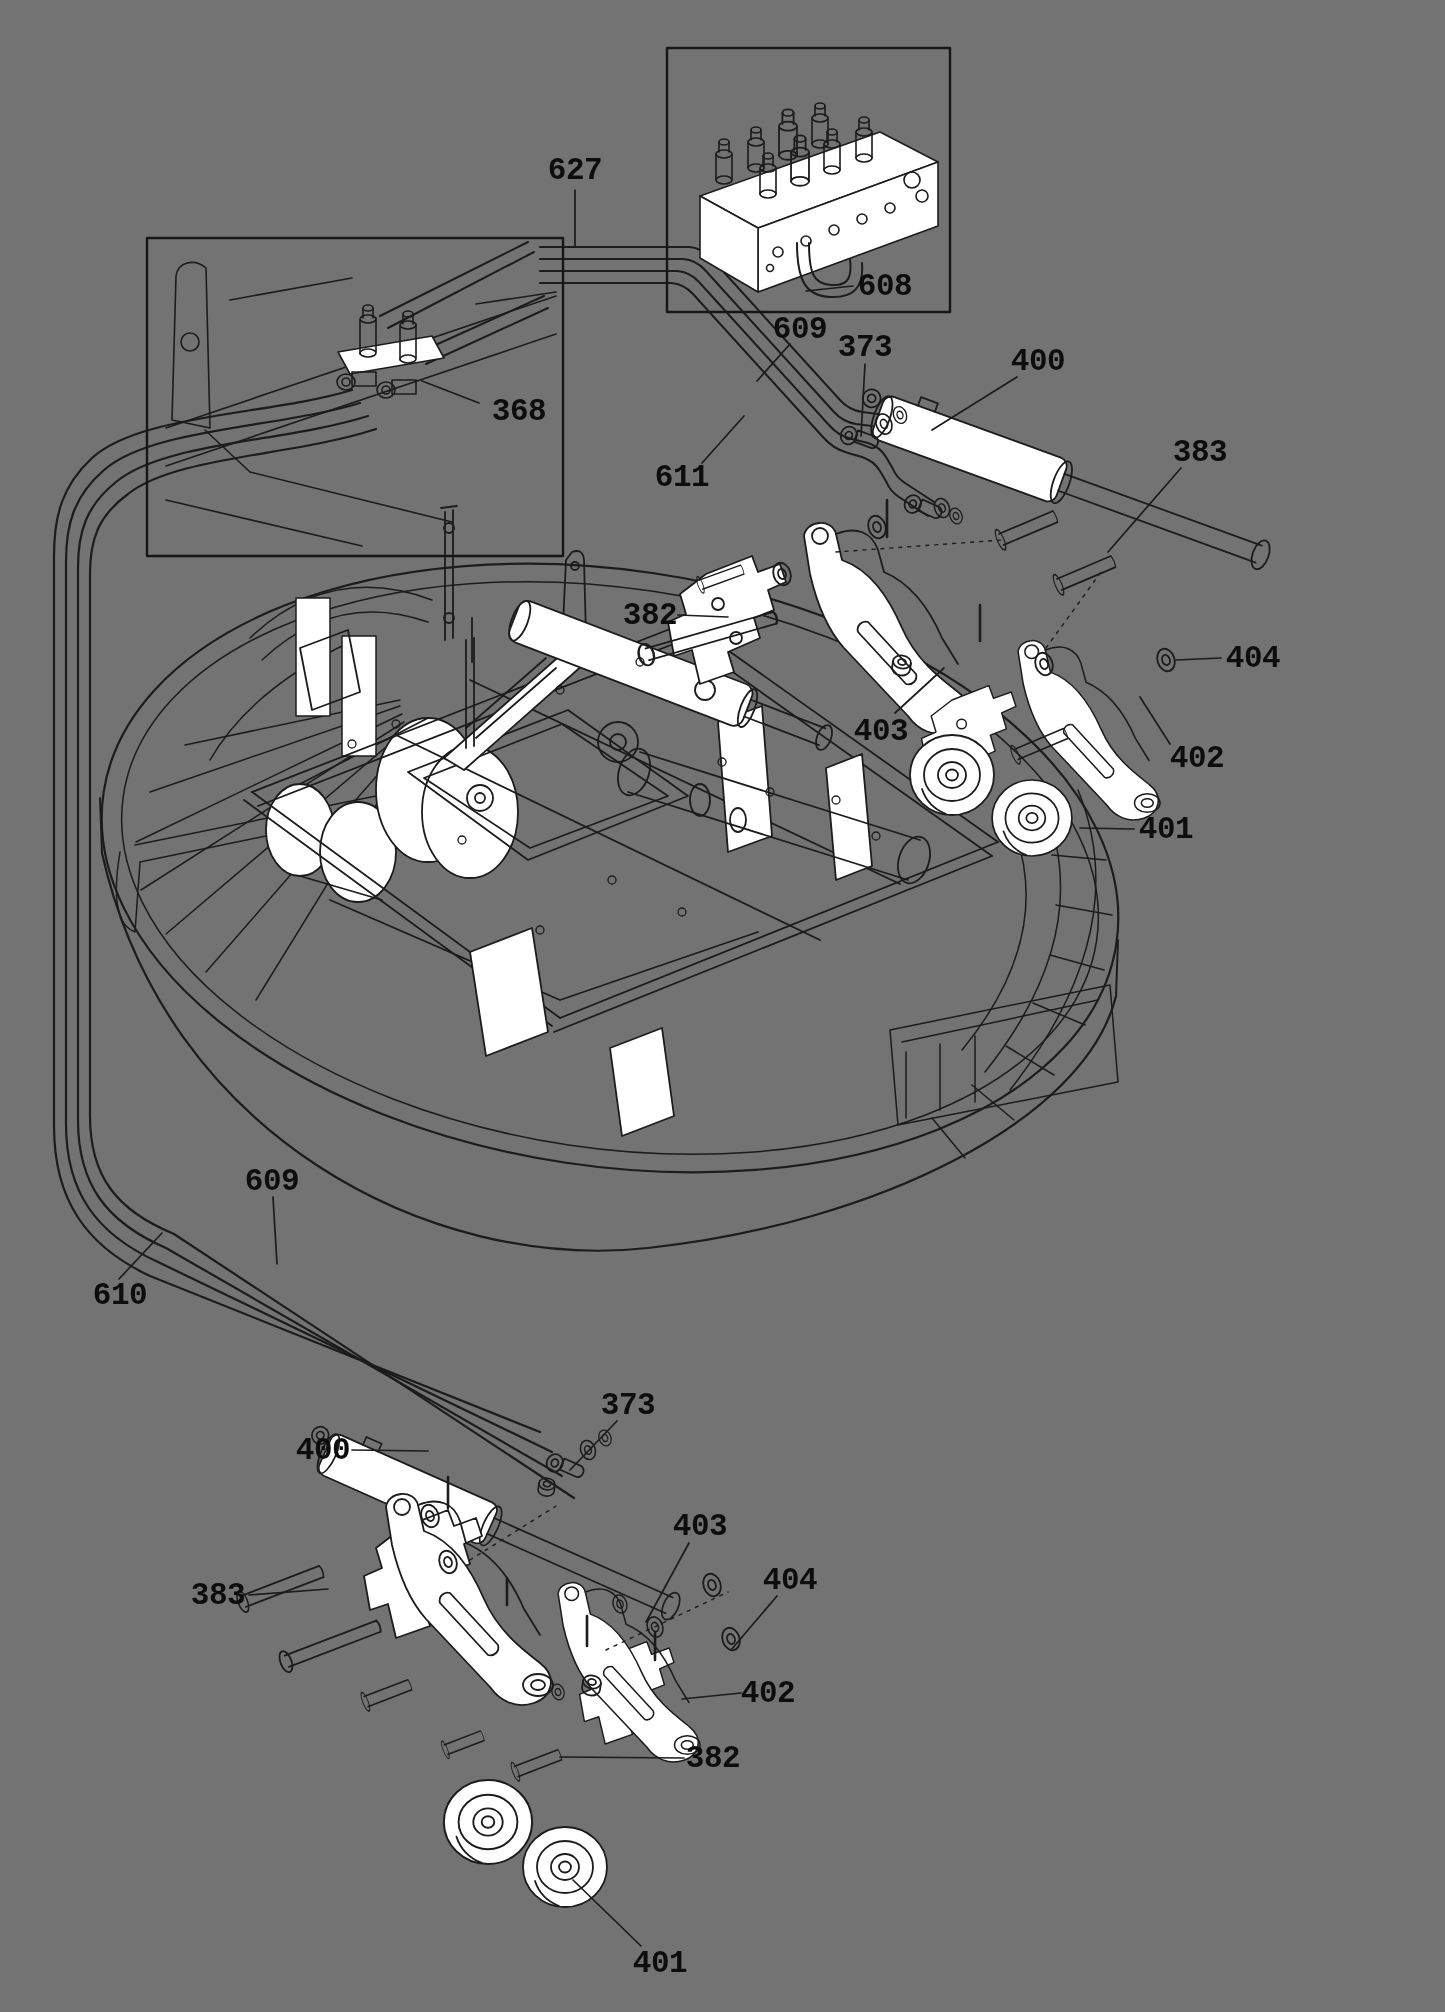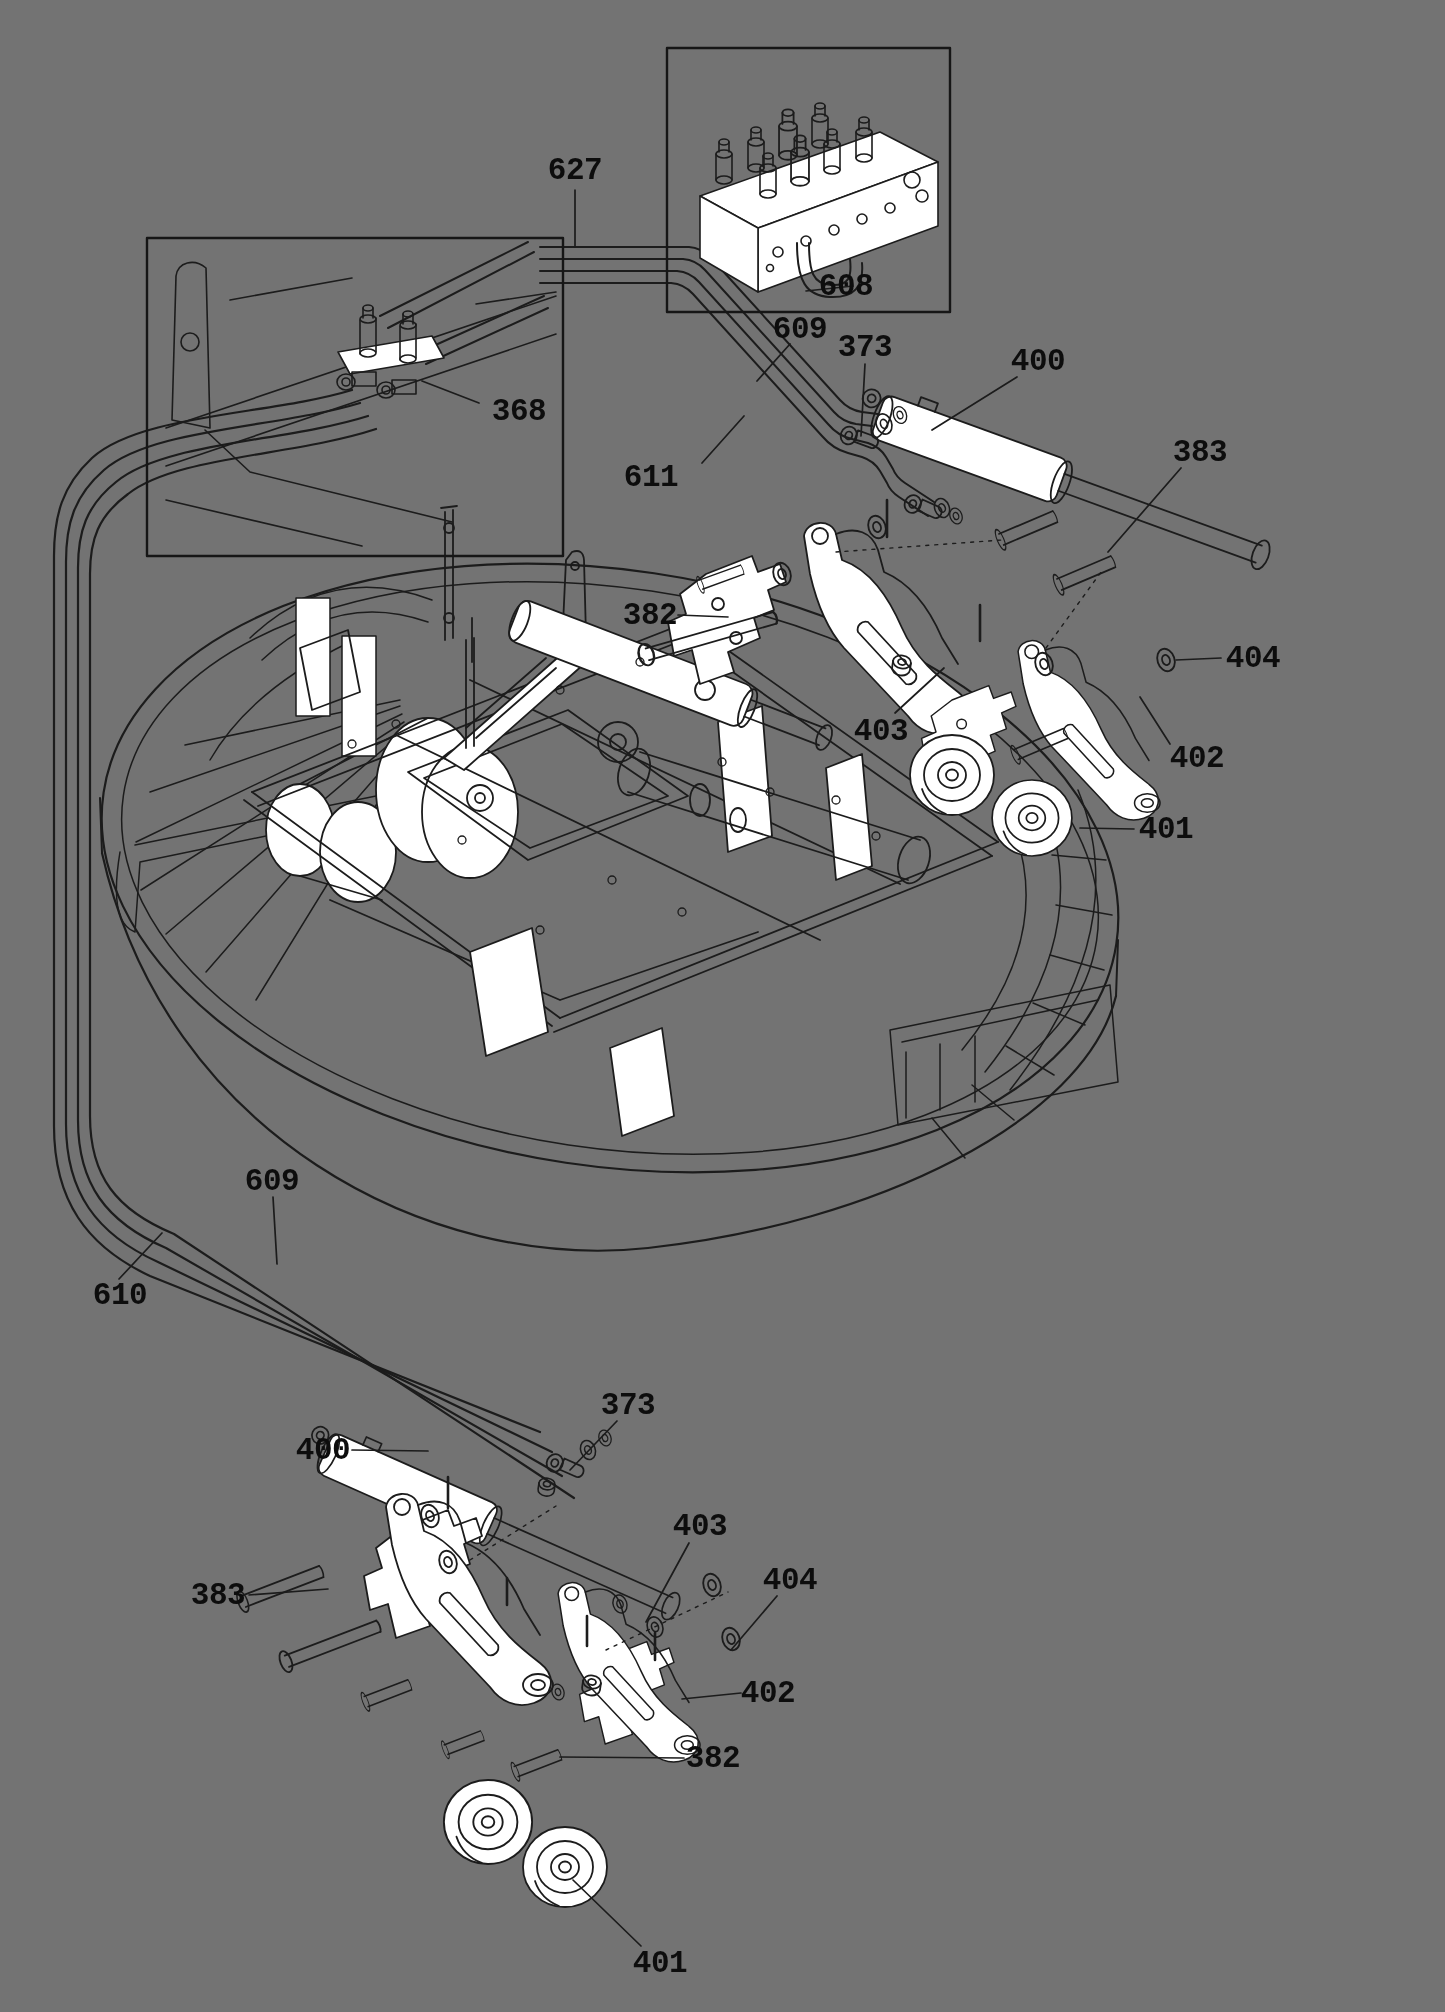--- a/index.html
+++ b/index.html
@@ -341,26 +341,26 @@
     <path d="M249,1595 L328,1589"></path>
     <path d="M689,1543 L646,1622"></path>
     <path d="M777,1596 L731,1650"></path>
     <path d="M741,1693 L682,1699"></path>
     <path d="M684,1758 L560,1757"></path>
     <path d="M641,1946 L573,1880"></path>
   </g>
 </svg>
 
   <div class="part-label" style="left:575px;top:170px">627</div>
-  <div class="part-label" style="left:846px;top:286px">608</div>
+  <div class="part-label" style="left:885px;top:286px">608</div>
   <div class="part-label" style="left:519px;top:411px">368</div>
   <div class="part-label" style="left:800px;top:329px">609</div>
   <div class="part-label" style="left:865px;top:347px">373</div>
   <div class="part-label" style="left:1038px;top:361px">400</div>
-  <div class="part-label" style="left:651px;top:477px">611</div>
+  <div class="part-label" style="left:682px;top:477px">611</div>
   <div class="part-label" style="left:1200px;top:452px">383</div>
   <div class="part-label" style="left:650px;top:615px">382</div>
   <div class="part-label" style="left:1253px;top:658px">404</div>
   <div class="part-label" style="left:881px;top:731px">403</div>
   <div class="part-label" style="left:1197px;top:758px">402</div>
   <div class="part-label" style="left:1166px;top:829px">401</div>
   <div class="part-label" style="left:272px;top:1181px">609</div>
   <div class="part-label" style="left:120px;top:1295px">610</div>
   <div class="part-label" style="left:628px;top:1405px">373</div>
   <div class="part-label" style="left:323px;top:1450px">400</div>

